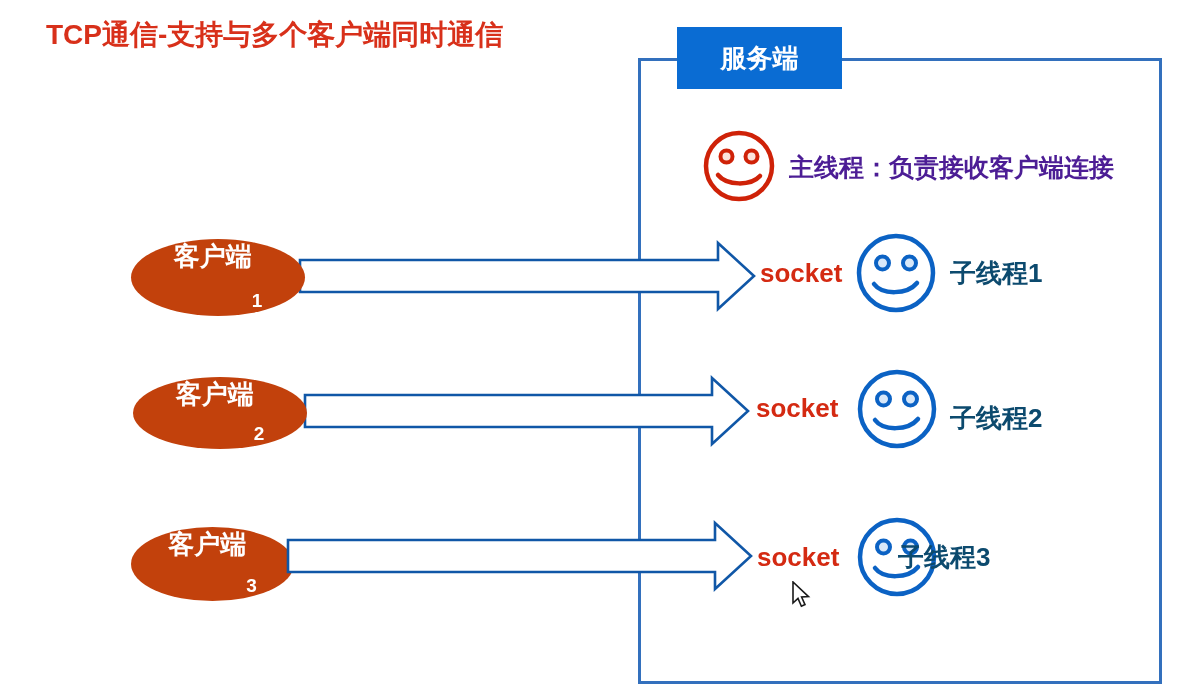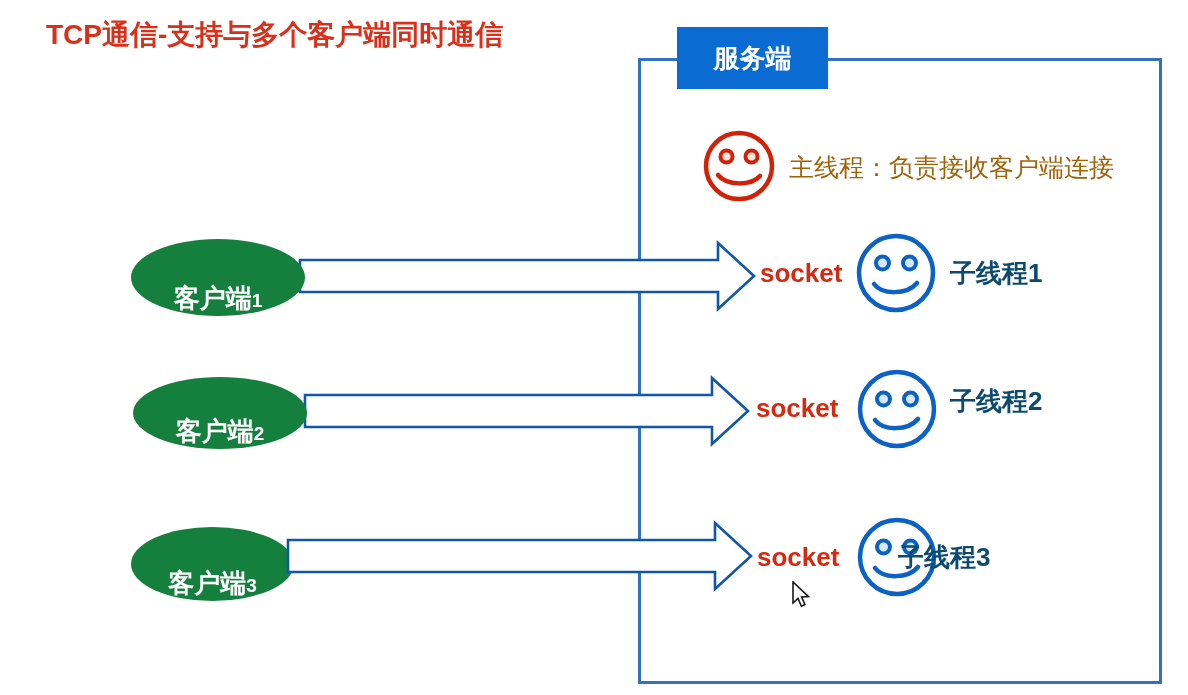--- a/index.html
+++ b/index.html
@@ -25,34 +25,34 @@
     left: 638px; top: 58px;
     width: 524px; height: 626px;
     border: 3px solid #3370bd;
     box-sizing: border-box;
     background: transparent;
     z-index: 0;
   }
 
   .server-header {
     left: 677px; top: 27px;
-    width: 151px; height: 62px;
+    width: 165px; height: 62px;
     background: #0a6cd3;
     color: #ffffff;
     font-size: 26px; font-weight: 700;
     display: flex; align-items: center; justify-content: center;
     z-index: 3;
   }
 
   .main-thread-label {
     left: 789px; top: 150px;
     height: 34px;
     display: flex; align-items: center;
-    font-size: 25px; font-weight: 400;
-    color: #a16207;
+    font-size: 25px; font-weight: 700;
+    color: #4c1d95;
     white-space: nowrap;
     z-index: 1;
     text-align: right;
   }
 
   .socket-label {
     width: 90px; height: 36px;
     display: flex; align-items: center;
     font-size: 26px; font-weight: 700;
     color: #d42a12;
@@ -64,33 +64,33 @@
 
   .thread-label {
     height: 36px;
     display: flex; align-items: center;
     font-size: 26px; font-weight: 700;
     color: #0c4a6e;
     white-space: nowrap;
     z-index: 1;
   }
   .thread-1 { left: 950px; top: 255px; }
-  .thread-2 { left: 950px; top: 383px; }
+  .thread-2 { left: 950px; top: 400px; }
   .thread-3 { left: 898px; top: 539px; }
 
   .smiley { z-index: 1; }
   .smiley-main { left: 701px; top: 128px; }
   .smiley-1 { left: 855px; top: 232px; }
   .smiley-2 { left: 856px; top: 368px; }
   .smiley-3 { left: 856px; top: 516px; }
 
   .client-ellipse {
-    background: #15803d;
+    background: #c2410c;
     border-radius: 50%;
-    display: flex; align-items: flex-end; justify-content: center;
+    display: flex; align-items: flex-start; justify-content: center;
     color: #ffffff;
     font-size: 26px; font-weight: 700;
     white-space: nowrap;
   }
   .client-ellipse .client-num {
     font-size: 19px; font-weight: 700;
     align-self: flex-end;
     padding-bottom: 4px;
   }
   .client-1 { left: 131px; top: 239px; width: 174px; height: 77px; z-index: 3; }

